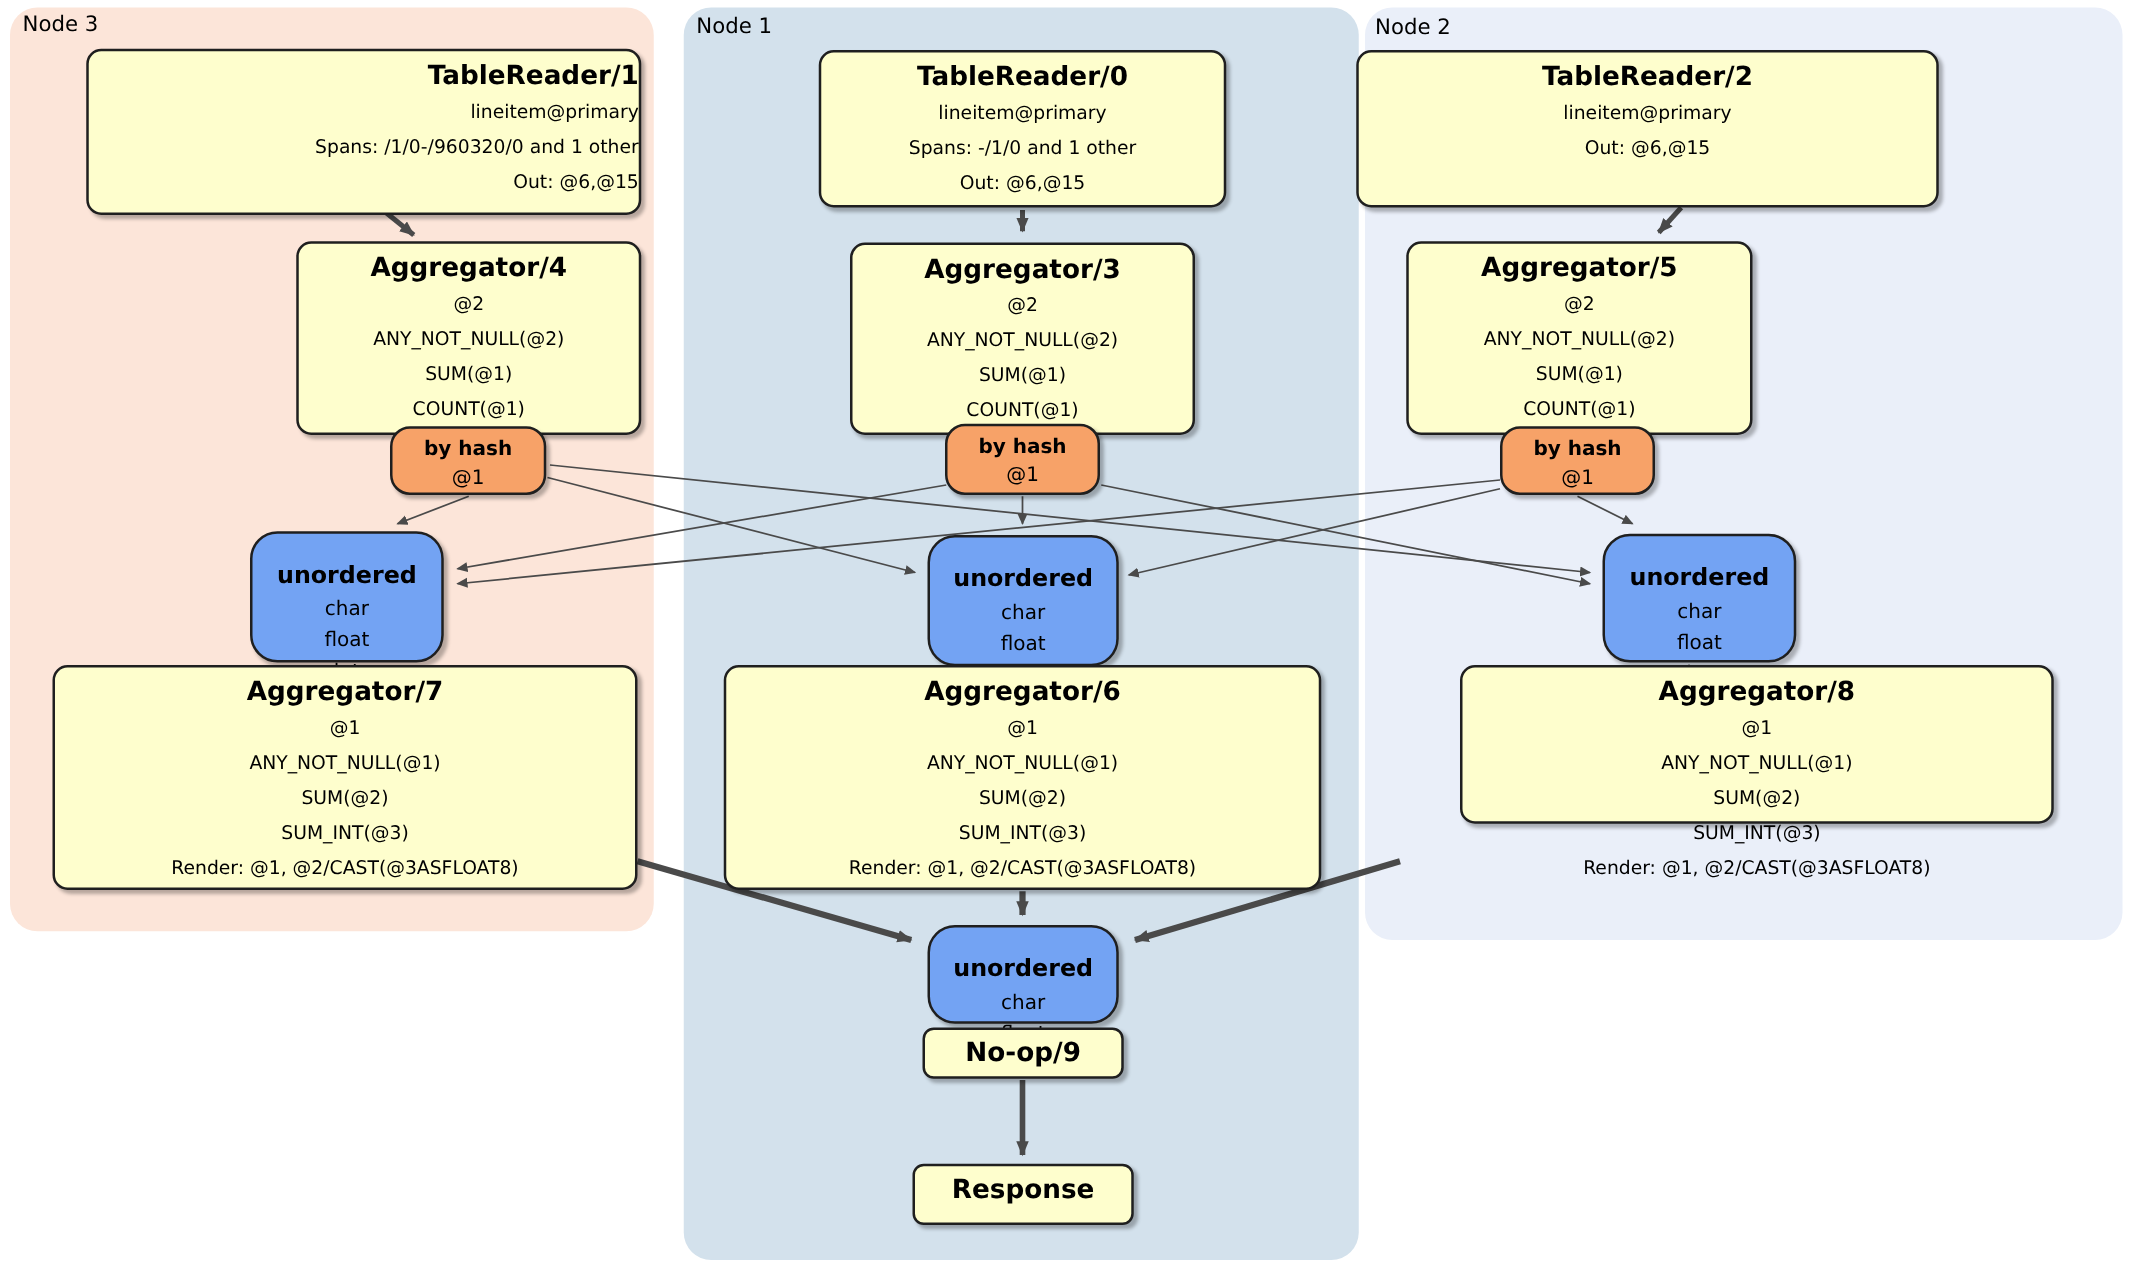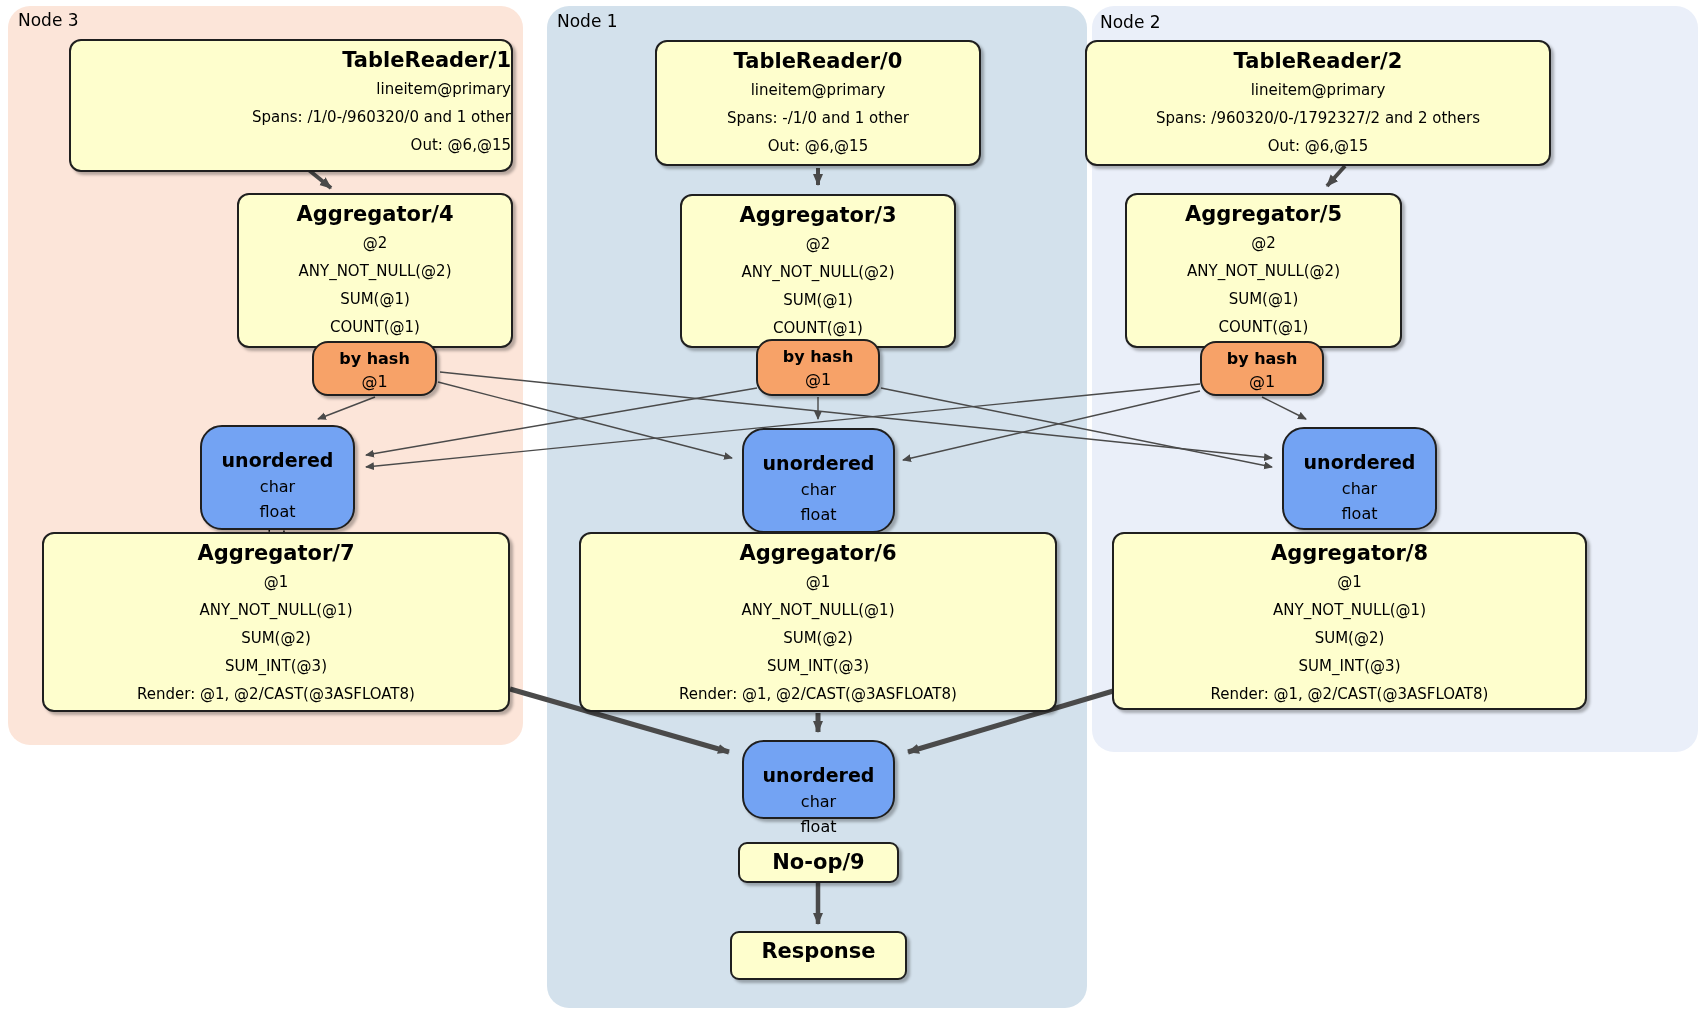--- a/index.html
+++ b/index.html
@@ -166,54 +166,53 @@
     <div class="row">@1</div>
     <div class="row">ANY_NOT_NULL(@1)</div>
     <div class="row">SUM(@2)</div>
     <div class="row">SUM_INT(@3)</div>
     <div class="row">Render: @1, @2/CAST(@3ASFLOAT8)</div>
   </div>
 
   <div class="nodebox pbox" style="left:1085px; top:40px; width:466px; height:126px;">
     <div class="title">TableReader/2</div>
     <div class="row">lineitem@primary</div>
-    <div class="row">Spans: /960320/0-/1792327/2 and 2 others</div>
     <div class="row">Out: @6,@15</div>
   </div>
   <div class="nodebox pbox" style="left:1125px; top:193px; width:277px; height:155px;">
     <div class="title">Aggregator/5</div>
     <div class="row">@2</div>
     <div class="row">ANY_NOT_NULL(@2)</div>
     <div class="row">SUM(@1)</div>
     <div class="row">COUNT(@1)</div>
   </div>
   <div class="nodebox router" style="left:1200px; top:341px; width:124px; height:55px;">
     <div class="title">by hash</div>
     <div class="row">@1</div>
   </div>
   <div class="nodebox sync" style="left:1282px; top:427px; width:155px; height:103px;">
     <div class="title">unordered</div>
     <div class="row">char</div>
     <div class="row">float</div>
     <div class="row">int</div>
   </div>
-  <div class="nodebox pbox" style="left:1112px; top:532px; width:475px; height:178px;">
+  <div class="nodebox pbox" style="left:1168px; top:532px; width:475px; height:127px;">
     <div class="title">Aggregator/8</div>
     <div class="row">@1</div>
     <div class="row">ANY_NOT_NULL(@1)</div>
     <div class="row">SUM(@2)</div>
     <div class="row">SUM_INT(@3)</div>
     <div class="row">Render: @1, @2/CAST(@3ASFLOAT8)</div>
   </div>
 
   <div class="nodebox sync" style="left:742px; top:740px; width:153px; height:79px;">
     <div class="title">unordered</div>
     <div class="row">char</div>
     <div class="row">float</div>
   </div>
-  <div class="nodebox term" style="left:738px; top:822px; width:161px; height:41px;margin-top:20px;">
+  <div class="nodebox term" style="left:738px; top:822px; width:161px; height:41px;">
     <div class="title">No-op/9</div>
   </div>
   <div class="nodebox term" style="left:730px; top:931px; width:177px; height:49px;">
     <div class="title">Response</div>
   </div>
 
 </div>
 
 </body></html>

